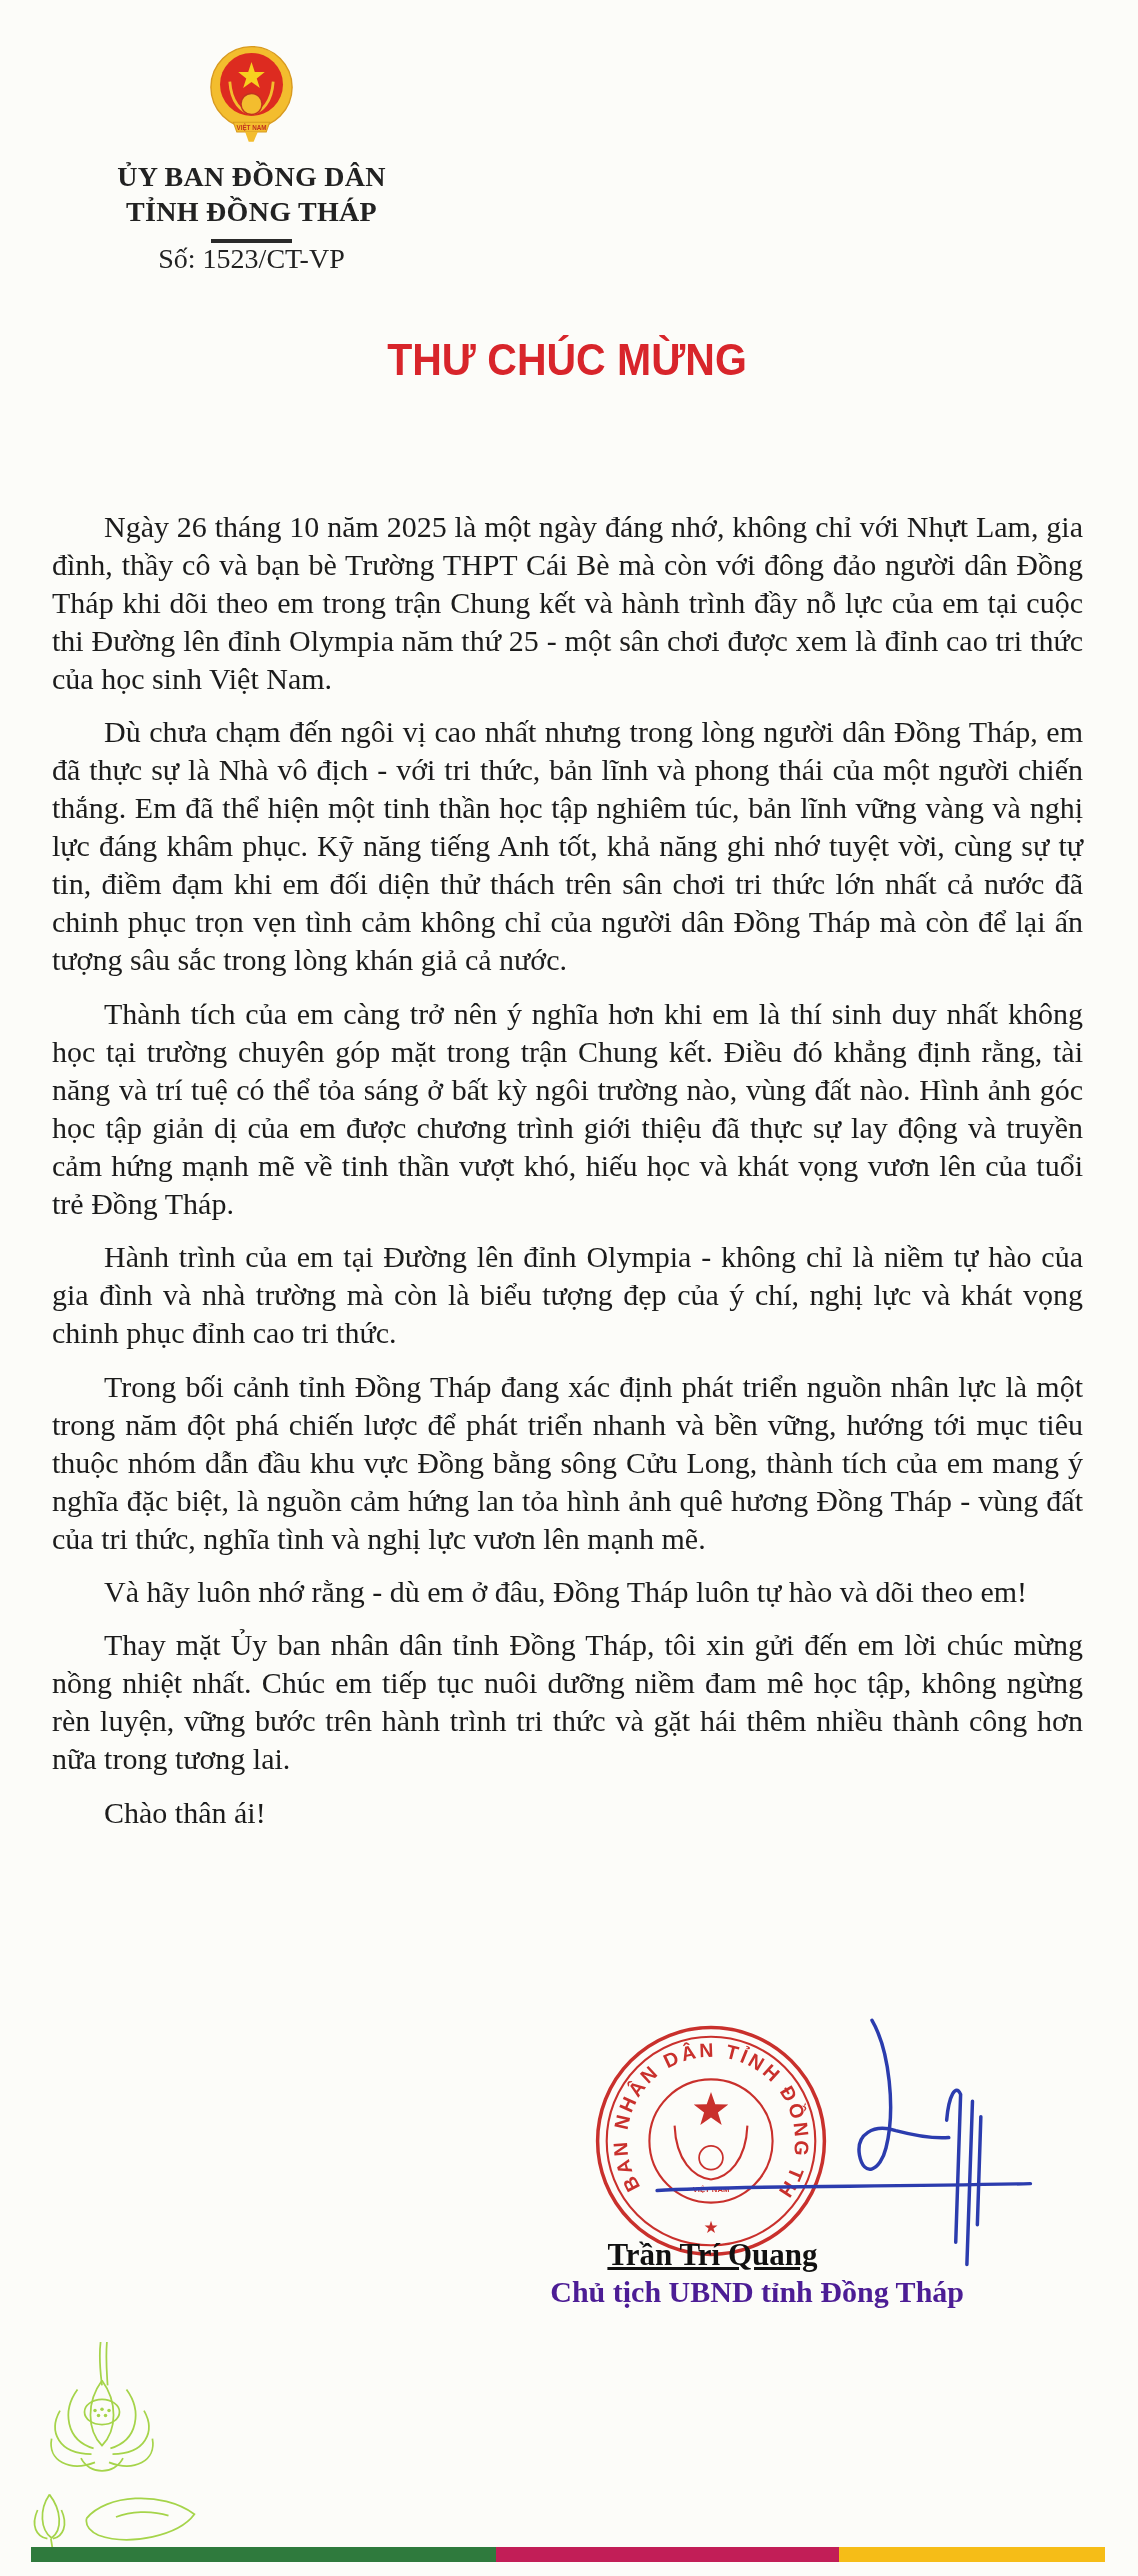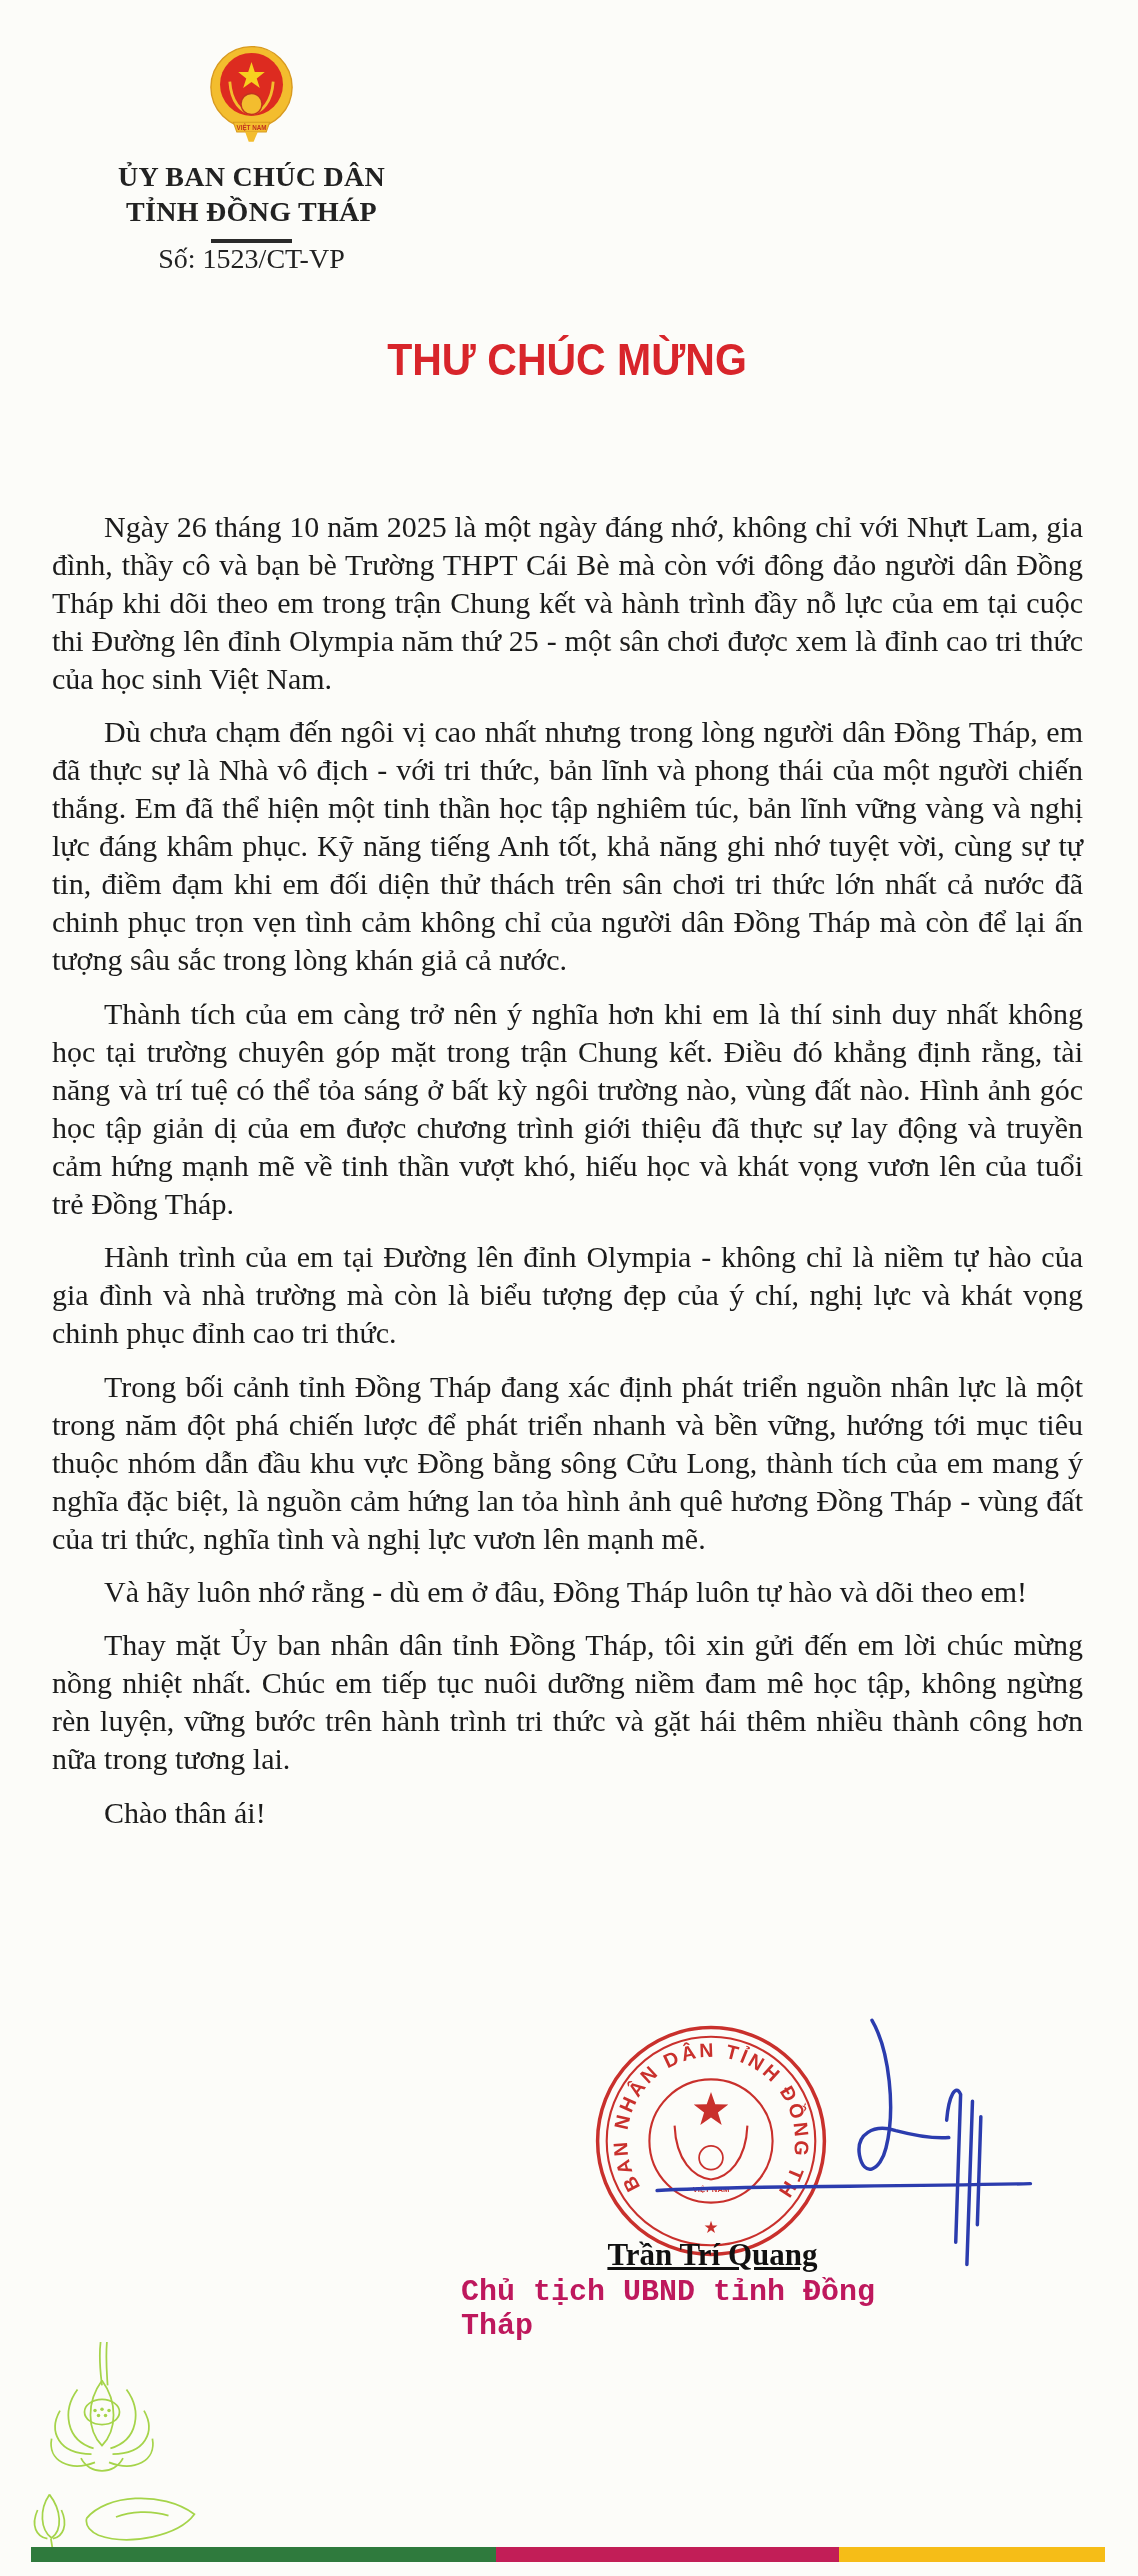--- a/index.html
+++ b/index.html
@@ -110,25 +110,24 @@
     text-align: center;
     font-weight: bold;
     font-size: 31px;
     color: #111;
     text-decoration: underline;
   }
   .signer-title {
     position: absolute;
     left: 0; top: 263px;
     width: 503px;
-    text-align: left;
-    font-weight: bold;
-    font-size: 30px;
-    color: #be185d;
-    font-family: Liberation Mono, monospace;
+    text-align: right;
+    font-weight: bold;
+    font-size: 30px;
+    color: #4c1d95;
   }
 
   
   .lotus { position: absolute; left: 10.5px; top: 2342px; }
   .footer-bar {
     position: absolute;
     left: 31px; top: 2547px;
     width: 1074px; height: 15.4px;
     display: flex;
   }
@@ -147,21 +146,21 @@
       <circle cx="75" cy="66" r="58" fill="#f3bd2e" stroke="#d89a20" stroke-width="2"></circle>
       <circle cx="75" cy="62" r="45" fill="#dd2b20"></circle>
       <polygon fill="#f7d01f" points="75,30 79.7,44.3 94,44.3 82.5,53.4 86.9,67 75,58.6 63.1,67 67.5,53.4 56,44.3 70.3,44.3"></polygon>
       <path d="M44,58 C46,88 60,101 75,104" fill="none" stroke="#f3bd2e" stroke-width="4"></path>
       <path d="M106,58 C104,88 90,101 75,104" fill="none" stroke="#f3bd2e" stroke-width="4"></path>
       <circle cx="75" cy="90" r="15" fill="#f3bd2e" stroke="#c2331f" stroke-width="2"></circle>
       <path d="M49,116 L101,116 L96,130 L54,130 Z" fill="#f3bd2e" stroke="#d89a20" stroke-width="1.5"></path>
       <text x="75" y="127" text-anchor="middle" font-size="9" fill="#c2331f" font-family="Liberation Sans, sans-serif" font-weight="bold">VIỆT NAM</text>
       <path d="M66,130 L84,130 L78,144 L71,144 Z" fill="#f3bd2e"></path>
     </svg>
-    <div class="org-line first">ỦY BAN CHÚC DÂN</div>
+    <div class="org-line first">ỦY BAN ĐỒNG DÂN</div>
     <div class="org-line">TỈNH ĐỒNG THÁP</div>
     <div class="org-rule"></div>
     <div class="doc-number">Số: 1523/CT-VP</div>
   </div>
 
 
   <h1 class="letter-title">THƯ CHÚC MỪNG</h1>
 
 
   <main class="body-text">

